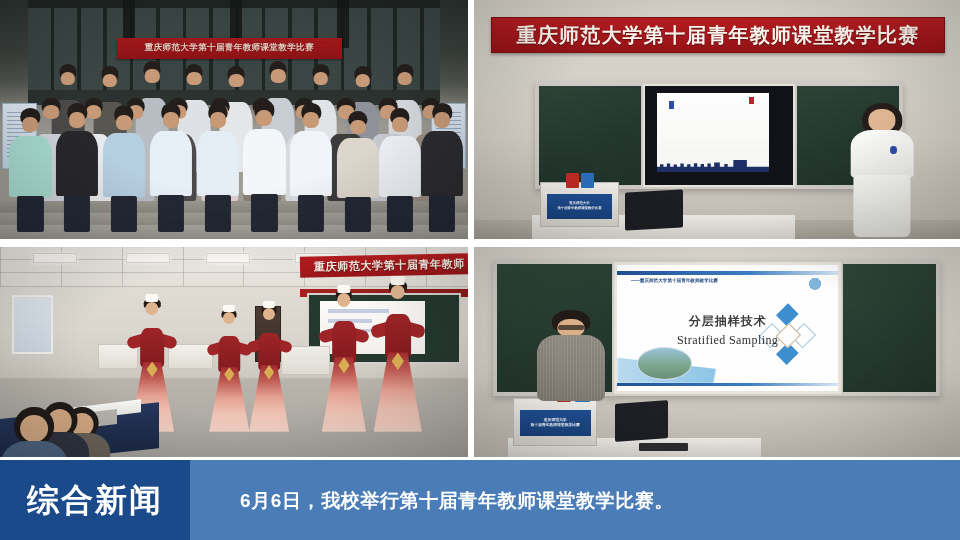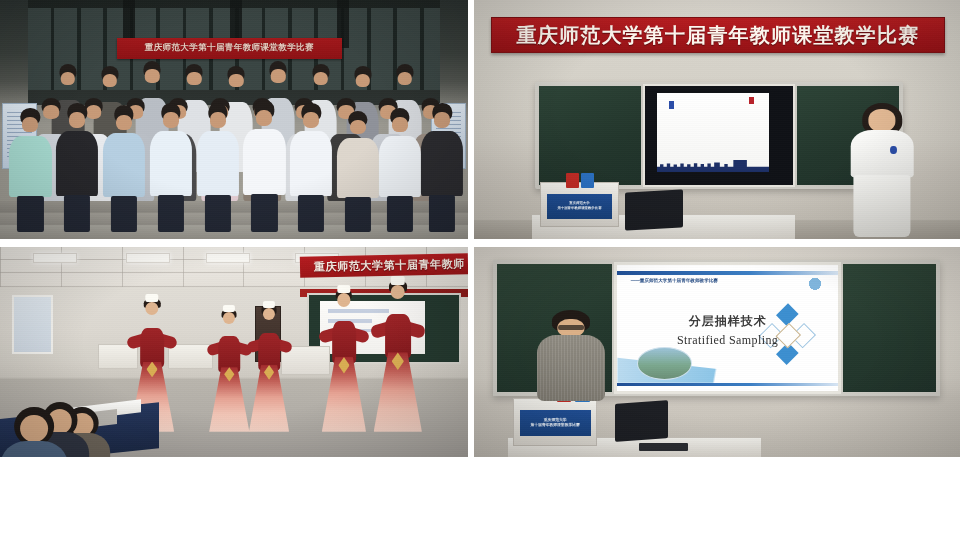--- a/index.html
+++ b/index.html
@@ -935,15 +935,21 @@
           <div class="shirt"></div>
         </div>
 
         <div class="grain"></div>
         <div class="vign"></div>
       </div>
     </div>
   </div>
 
   <div class="caption-bar">
+    <div class="caption-tag">
+      <span class="caption-tag-label">综合新闻</span>
+    </div>
+    <div class="caption-body">
+      <span class="caption-text">6月6日，我校举行第十届青年教师课堂教学比赛。</span>
+    </div>
   </div>
 
 </div>
 
 </body></html>

